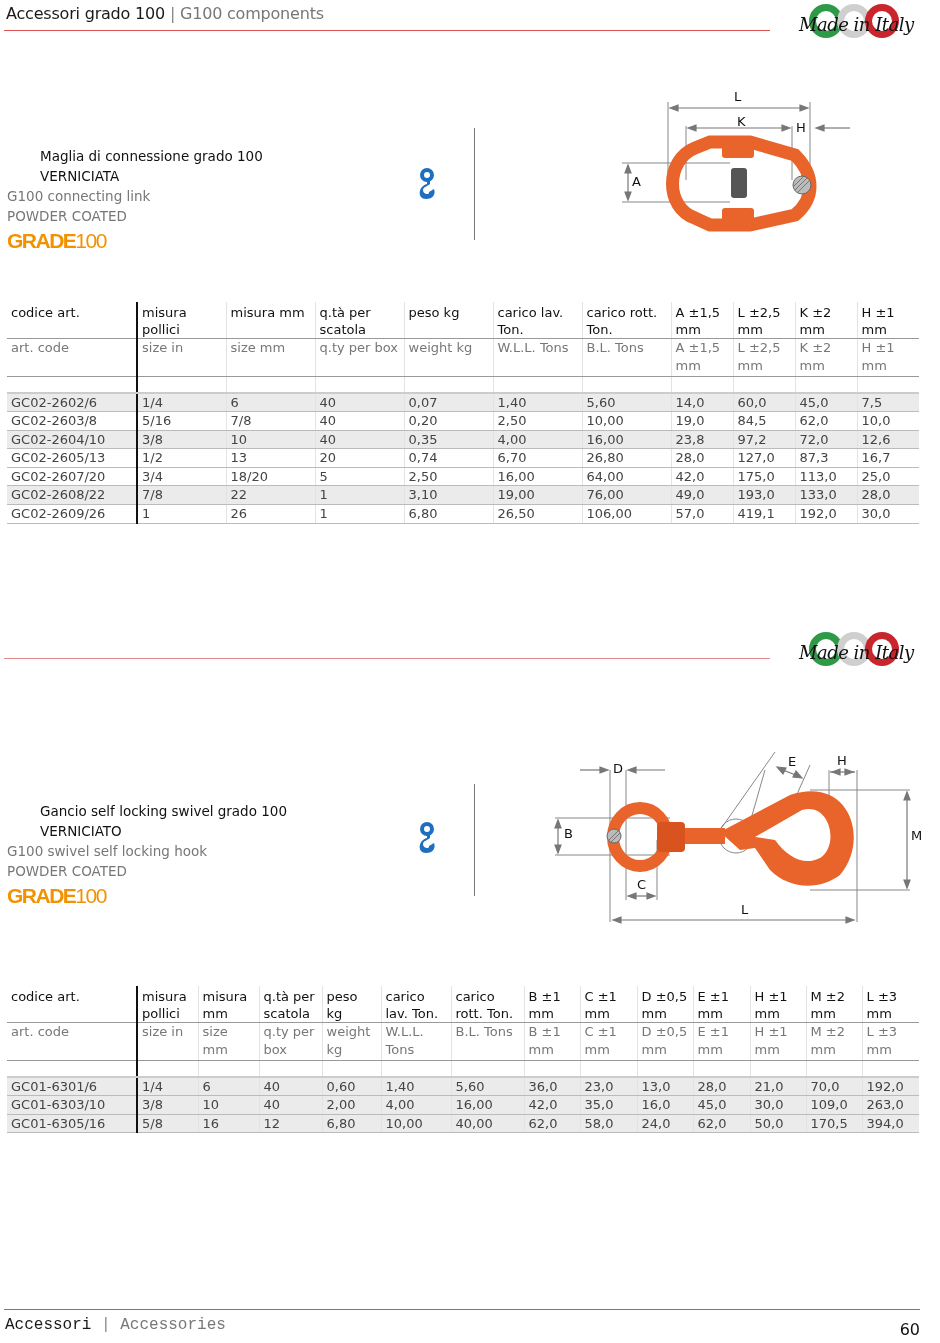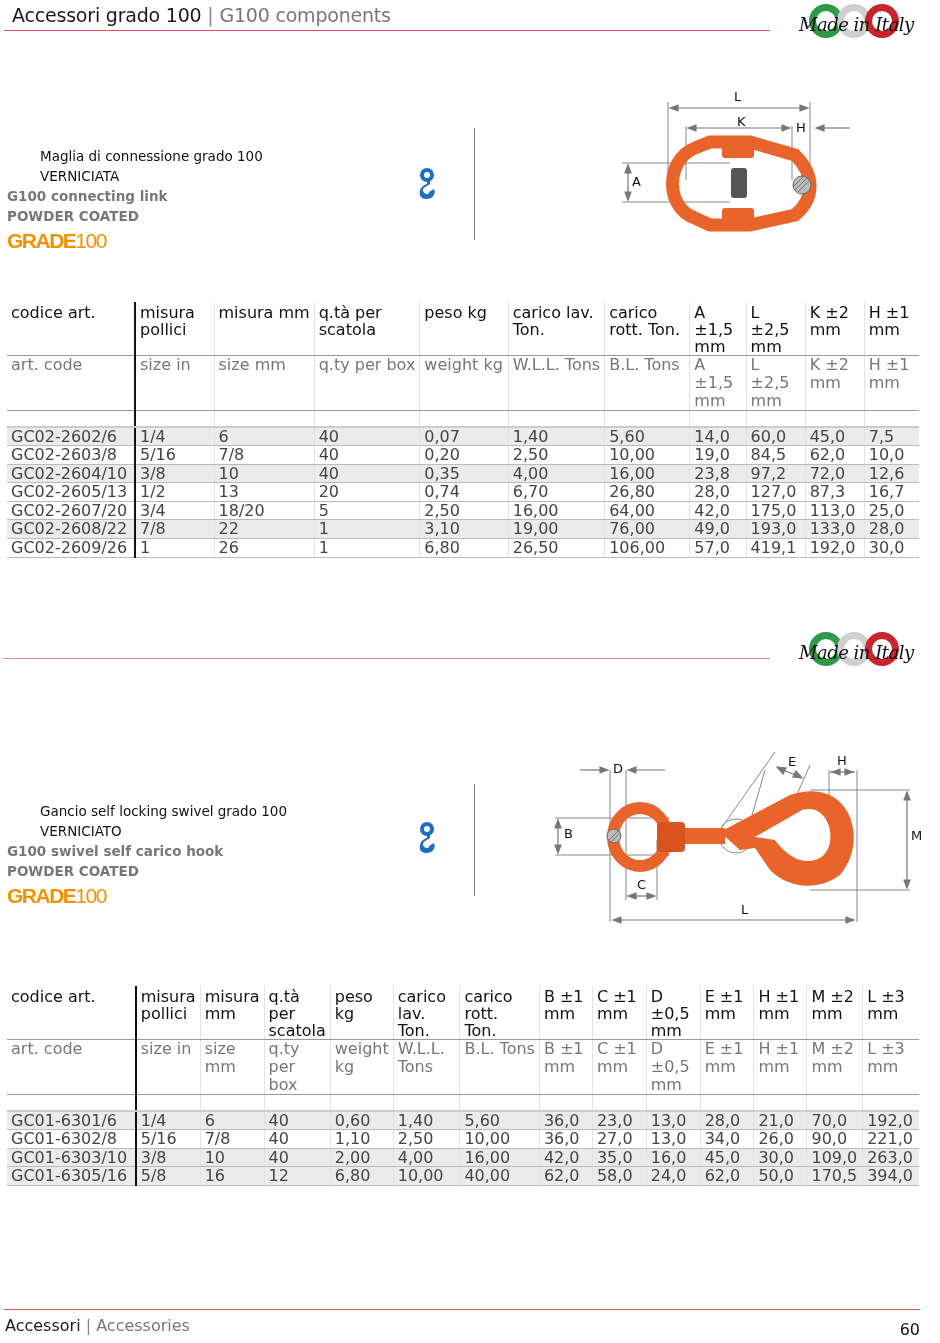--- a/index.html
+++ b/index.html
@@ -1,54 +1,54 @@
 <!DOCTYPE html>
 <html><head>
 <meta charset="utf-8">
 <style>
   * { box-sizing: border-box; margin: 0; padding: 0; }
   body { width: 940px; height: 1343px; background: #ffffff; position: relative; overflow: hidden;
          font-family: "DejaVu Sans", sans-serif; color: #1a1a1a; }
   .abs { position: absolute; }
 
-  .page-header { left: 12px; top: 4px; font-size: 19px; letter-spacing: -0.2px; }
+  .page-header { left: 6px; top: 4px; font-size: 16px; letter-spacing: -0.2px; }
   .page-header .sep, .page-footer .sep { color: #888; }
   .page-header .sub, .page-footer .sub { color: #777; }
   .red-rule { height: 1px; background: #d9534f; }
 
   .made-in-italy { width: 130px; height: 56px; }
   .made-in-italy .txt { position: absolute; left: 4px; top: 14px; font-family: "DejaVu Serif", serif;
       font-style: italic; font-size: 18px; color: #111; white-space: nowrap; letter-spacing: -0.5px; }
   .mi-ring { position: absolute; width: 34px; height: 34px; border-radius: 50%; border: 7px solid; }
 
   .prod-block { left: 7px; font-size: 13.5px; line-height: 20px; }
   .prod-block .it { color: #111; margin-left: 33px; }
-  .prod-block .en { color: #777; font-weight: bold; }
+  .prod-block .en { color: #777; }
   .grade { font-family: "Liberation Sans", sans-serif; font-weight: bold; font-size: 21px;
            letter-spacing: -1.5px; margin-top: 2px; line-height: 26px; }
   .grade .g1 { color: #f39200; }
   .grade .g2 { color: #f39200; font-weight: normal; }
 
   .hook-icon { width: 24px; height: 34px; }
   .vline { width: 1px; background: #777; }
 
-  table.spec { position: absolute; border-collapse: collapse; font-size: 16px; }
+  table.spec { position: absolute; border-collapse: collapse; font-size: 13px; }
   table.spec th, table.spec td { text-align: left; vertical-align: top; padding: 0 4px;
         border-left: 1px solid #e3e3e3; font-weight: normal; white-space: nowrap; }
   table.spec th:first-child, table.spec td:first-child { border-left: none; }
   table.spec th:nth-child(2), table.spec td:nth-child(2) { border-left: 2px solid #111; }
   table.spec tr.h-it th { color: #111; line-height: 17px; padding-top: 2px; border-bottom: 1px solid #999; }
   table.spec tr.h-en th { color: #777; line-height: 18px; border-bottom: 1px solid #999; height: 38px; margin-top: 28px; }
   table.spec tr.h-gap td { height: 16px; border-bottom: 2px solid #ccc; }
   table.spec tr.row td { color: #444; line-height: 17.6px; border-bottom: 1px solid #bbb; }
   table.spec tr.row:nth-child(odd) td { background: #ebebeb; }
   table.spec tr.row.alt td { background: #ebebeb; }
   table.spec tr.row.plain td { background: #fff; }
 
-  .page-footer { left: 5px; top: 1316px; font-size: 16px; }
+  .page-footer { left: 5px; top: 1316px; font-size: 16px; font-family: Liberation Mono, monospace; }
   .page-num { right: 20px; top: 1320px; font-size: 16px; color: #111; }
   .dim-lbl { position: absolute; font-size: 13px; color: #111; }
 </style>
 </head>
 <body>
 
 <div class="abs page-header">
   <span>Accessori grado 100</span>
   <span class="sep">|</span>
   <span class="sub">G100 components</span>
@@ -261,21 +261,21 @@
 <div class="abs made-in-italy" style="left:795px; top:628px;">
   <div class="mi-ring" style="left:14px; top:4px; border-color:#2e9a47;"></div>
   <div class="mi-ring" style="left:42px; top:4px; border-color:#cfcfcf;"></div>
   <div class="mi-ring" style="left:70px; top:4px; border-color:#c9252c;"></div>
   <div class="txt">Made in Italy</div>
 </div>
 
 <div class="abs prod-block" style="top:801px;">
   <div class="it">Gancio self locking swivel grado 100</div>
   <div class="it">VERNICIATO</div>
-  <div class="en">G100 swivel self carico hook</div>
+  <div class="en">G100 swivel self locking hook</div>
   <div class="en">POWDER COATED</div>
   <div class="grade">
     <span class="g1">GRADE</span><span class="g2">100</span>
   </div>
 </div>
 
 <div class="abs hook-icon" style="left:414px; top:822px;">
   <svg width="24" height="34" viewBox="0 0 24 34">
     <circle cx="13" cy="7" r="5" fill="none" stroke="#1f6fc0" stroke-width="4"></circle>
     <path d="M13 12 L13 16 C 4 18, 3 31, 12 31 C 19 31, 22 26, 20 21 L15 24 C 16 27, 9 27, 9 22 C 9 19, 14 18, 16 16 L16 12 Z" fill="#1f6fc0"></path>
@@ -405,36 +405,20 @@
         <td>1,40</td>
         <td>5,60</td>
         <td>36,0</td>
         <td>23,0</td>
         <td>13,0</td>
         <td>28,0</td>
         <td>21,0</td>
         <td>70,0</td>
         <td>192,0</td>
       </tr>
-      <tr class="row plain">
-        <td>GC01-6302/8</td>
-        <td>5/16</td>
-        <td>7/8</td>
-        <td>40</td>
-        <td>1,10</td>
-        <td>2,50</td>
-        <td>10,00</td>
-        <td>36,0</td>
-        <td>27,0</td>
-        <td>13,0</td>
-        <td>34,0</td>
-        <td>26,0</td>
-        <td>90,0</td>
-        <td>221,0</td>
-      </tr>
       <tr class="row alt">
         <td>GC01-6303/10</td>
         <td>3/8</td>
         <td>10</td>
         <td>40</td>
         <td>2,00</td>
         <td>4,00</td>
         <td>16,00</td>
         <td>42,0</td>
         <td>35,0</td>

